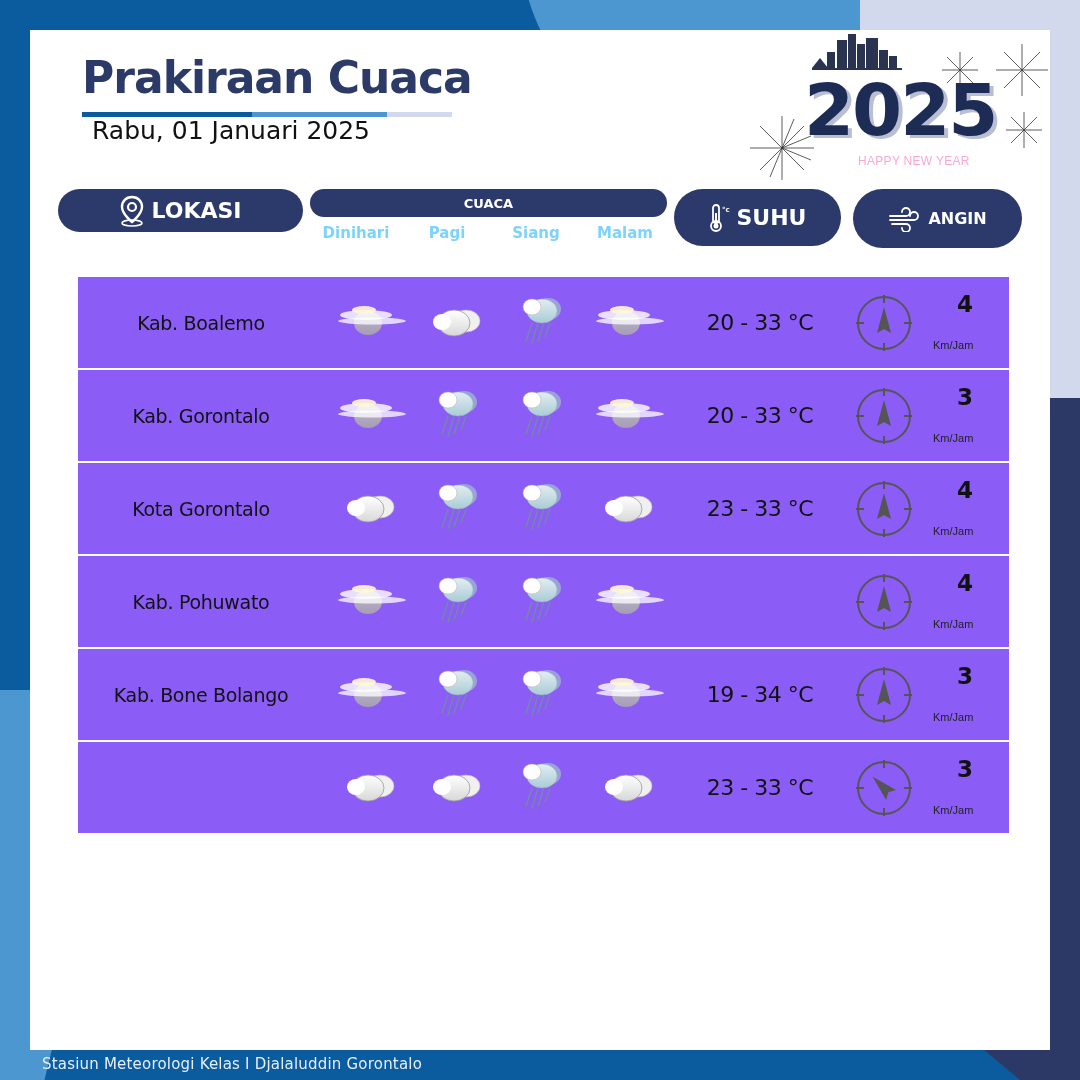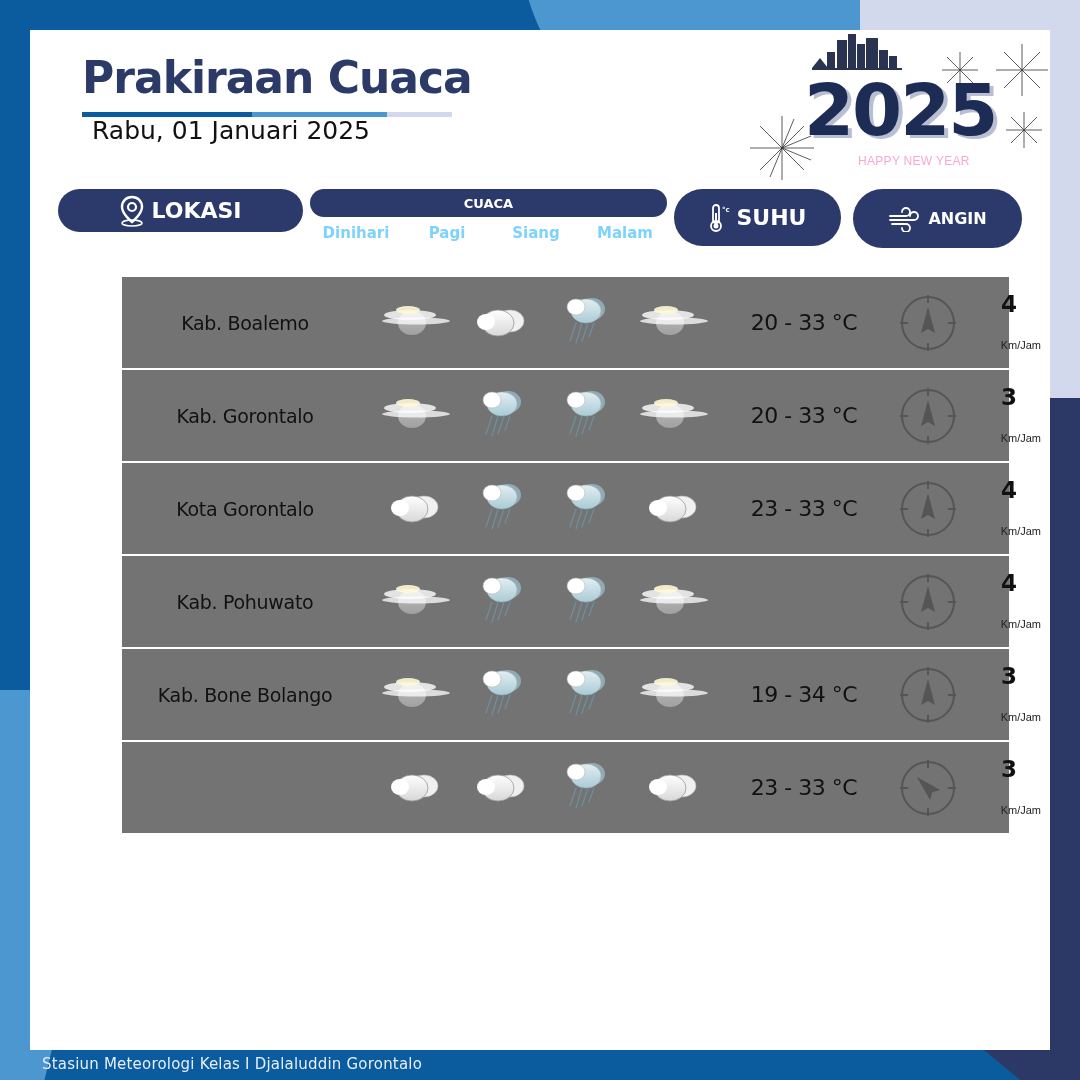--- a/index.html
+++ b/index.html
@@ -34,28 +34,28 @@
   .pill-lokasi { left: 58px; top: 189px; width: 245px; height: 43px; font-size: 22px; }
   .pill-suhu { left: 674px; top: 189px; width: 167px; height: 57px; font-size: 22px; }
   .pill-angin { left: 853px; top: 189px; width: 169px; height: 59px; font-size: 16px; }
   .pill svg { margin-right: 6px; }
   .pill-cuaca { left: 310px; top: 189px; width: 357px; height: 28px; font-size: 13px; border-radius: 14px; }
   .subheads { position: absolute; left: 310px; top: 224px; width: 357px; height: 20px; }
   .subheads span { position: absolute; font-size: 15px; font-weight: 700; color: #7dd3fc; transform: translateX(-50%); font-family: "DejaVu Sans", sans-serif; }
 
   
   .table { position: absolute; left: 78px; top: 277px; width: 931px; }
-  .row { position: relative; height: 93px; background: #737373; border-bottom: 2px solid #ffffff; margin-left: 44px; }
+  .row { position: relative; height: 93px; background: #8b5cf6; border-bottom: 2px solid #ffffff; }
   .row:last-child { border-bottom: none; height: 91px; }
   .loc { position: absolute; left: 0; width: 246px; top: 0; height: 100%; display: flex; align-items: center; justify-content: center; font-size: 19px; color: #111; font-family: "DejaVu Sans", sans-serif; letter-spacing: -0.3px; }
   .wx { position: absolute; top: 18px; width: 80px; height: 54px; transform: translateX(-50%); }
   .temp { position: absolute; left: 612px; width: 140px; top: 0; height: 100%; display: flex; align-items: center; justify-content: center; font-size: 22px; color: #111; font-family: "DejaVu Sans", sans-serif; letter-spacing: -0.5px; }
   .compass { position: absolute; left: 778px; top: 18px; width: 56px; height: 56px; }
   .speed { position: absolute; left: 855px; width: 64px; top: 14px; text-align: center; font-size: 23px; font-weight: 700; color: #111; font-family: "DejaVu Sans", sans-serif; }
-  .unit { position: absolute; left: 855px; width: 64px; top: 62px; text-align: right; font-size: 11px; color: #222; }
+  .unit { position: absolute; left: 855px; width: 64px; top: 62px; text-align: left; font-size: 11px; color: #222; }
 
   .footer { position: absolute; left: 42px; top: 1055px; font-size: 15px; color: #e6eefb; letter-spacing: 0.2px; font-family: "DejaVu Sans", sans-serif; }
 </style>
 </head>
 <body>
 
 <div class="bg-topleft"></div>
 <div class="bg-topmid"></div>
 <div class="bg-topright"></div>
 <div class="bg-right-dark"></div>

